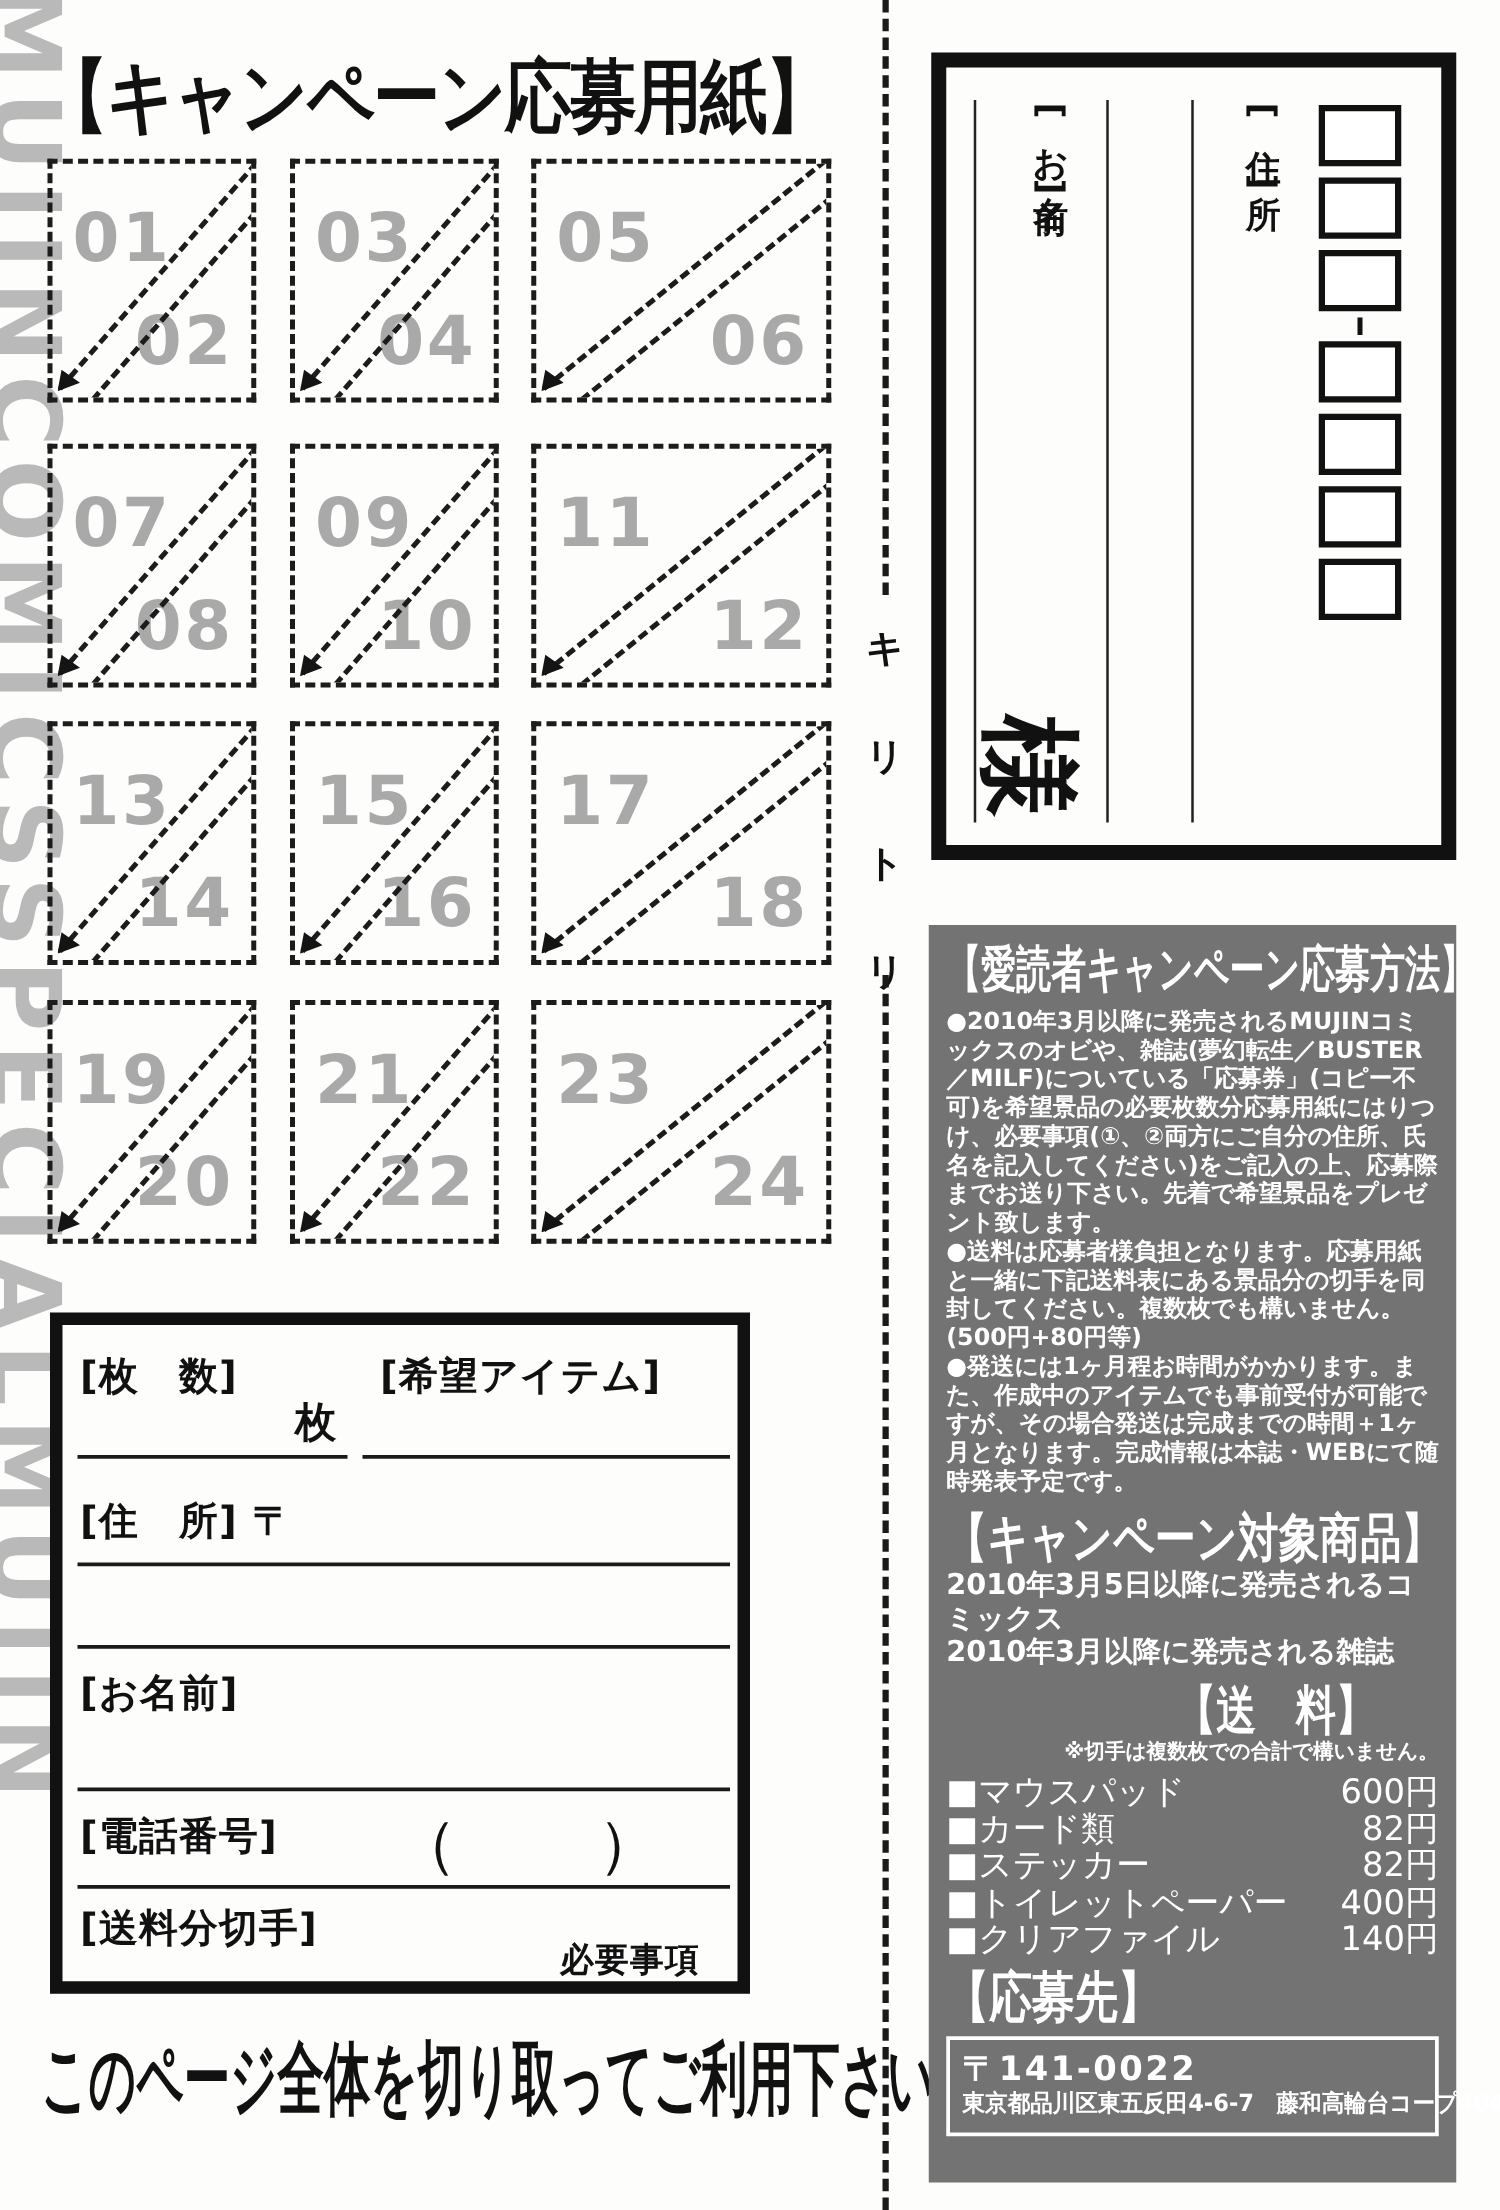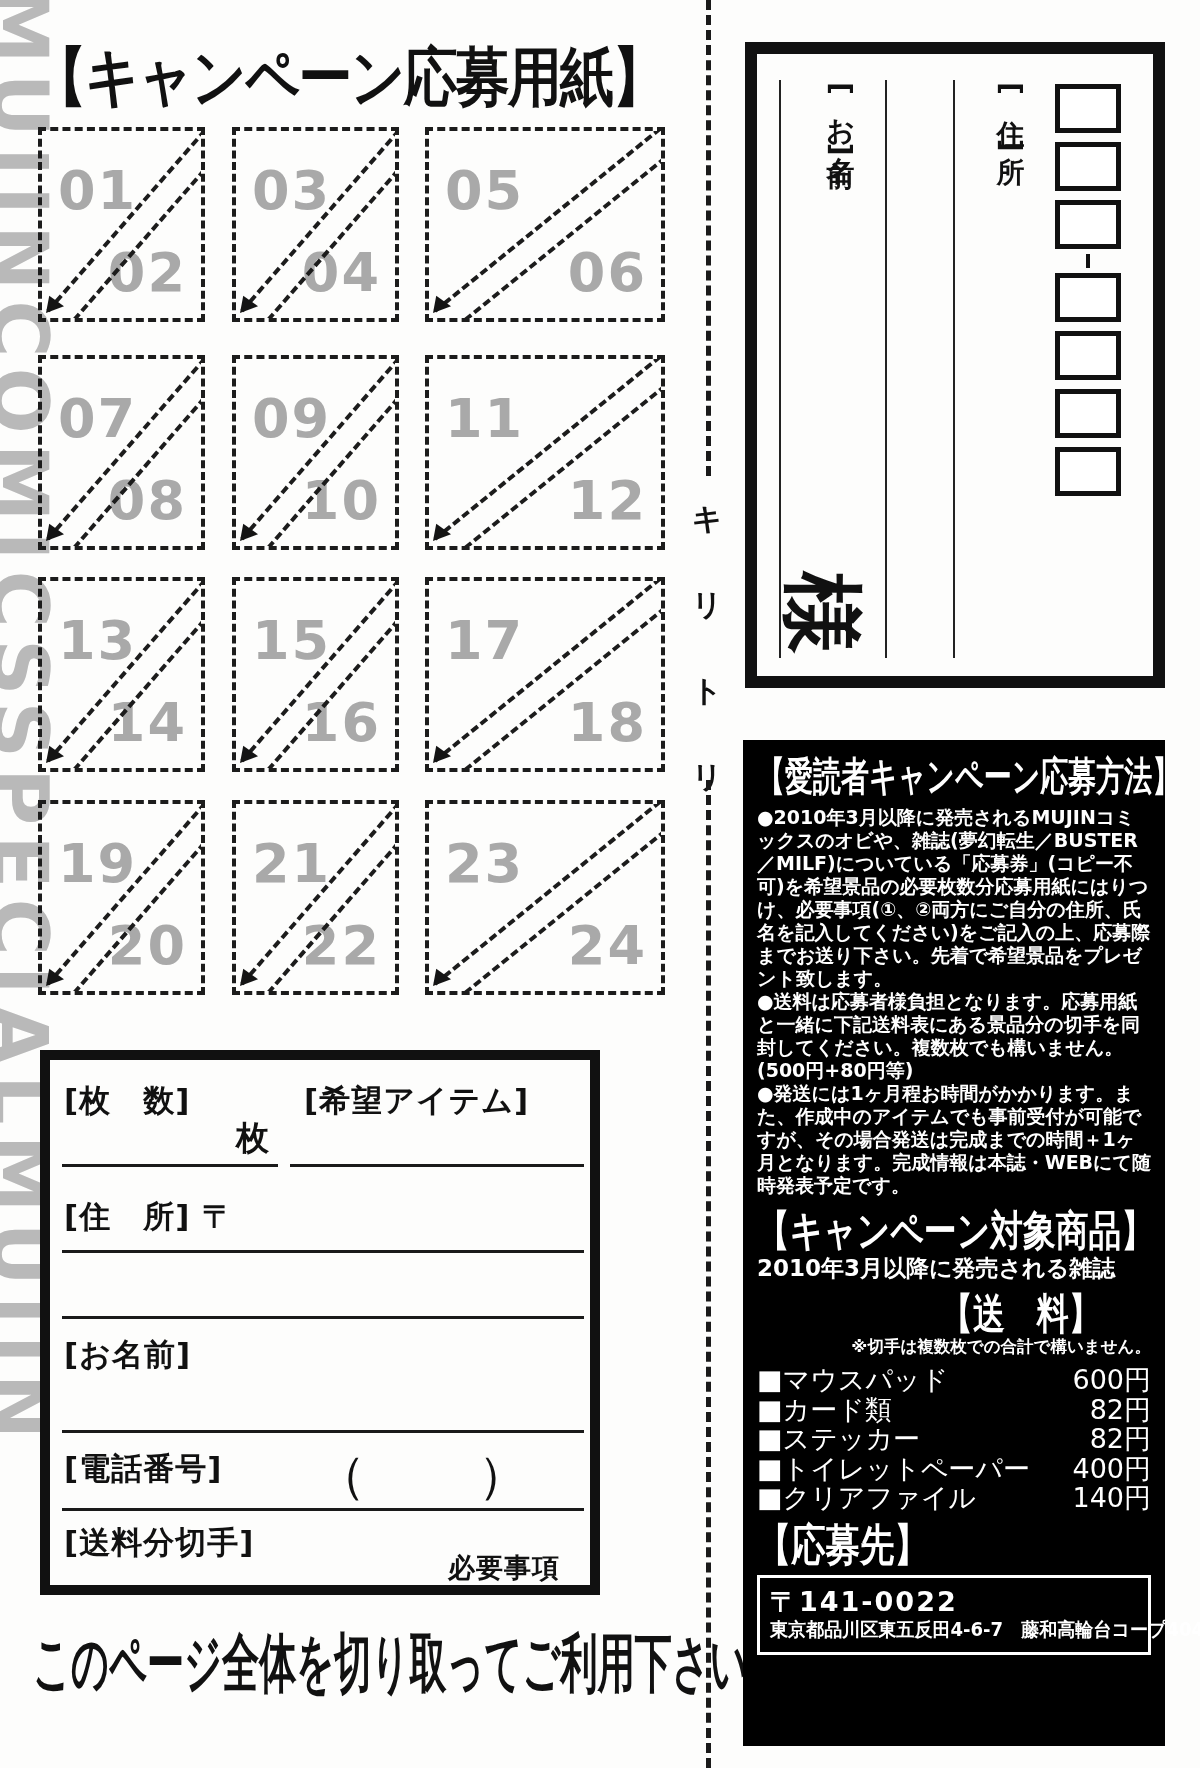--- a/index.html
+++ b/index.html
@@ -56,21 +56,21 @@
   .pc-vline{ position:absolute; top:26px; height:578px; width:0; border-left:2px solid #222; }
   .pc-label{ position:absolute; top:28px; writing-mode:vertical-rl; font-size:28px;
     font-weight:600; letter-spacing:4px; }
   .postal-col{ position:absolute; right:32px; top:30px; display:flex; flex-direction:column; align-items:center; }
   .postal-box{ width:66px; height:49px; border:5px solid #111; background:#fff; margin-bottom:9px; }
   .postal-conn{ width:4px; height:14px; background:#111; margin:-4px 0 5px 0; }
   .honorific{ position:absolute; left:24px; top:518px; font-size:82px; font-weight:700;
     transform:rotate(90deg); line-height:1; }
   
   .info-panel{ position:absolute; left:743px; top:740px; width:422px; height:1006px;
-    background:#000000; color:#fff; padding:12px 14px; }
+    background:#737373; color:#fff; padding:12px 14px; }
   .ip-h1{ font-size:40px; font-weight:900; white-space:nowrap; transform:scaleX(0.70);
     transform-origin:left center; line-height:1.2; }
   .ip-body{ margin-top:6px; }
   .ip-body p{ font-size:19px; line-height:23px; font-weight:700; letter-spacing:0; }
   .ip-h2{ margin-top:10px; font-size:42px; font-weight:900; white-space:nowrap;
     transform:scaleX(0.78); transform-origin:left center; line-height:1.15; }
   .ip-eligible div{ font-size:23px; font-weight:700; line-height:27px; }
   .ship-head{ display:flex; align-items:flex-end; margin-top:10px;flex-direction:column; }
   .ip-h3{ font-size:42px; font-weight:900; white-space:nowrap; transform:scaleX(0.76);
     transform-origin:left bottom; line-height:1.05; }
@@ -232,20 +232,21 @@
   <div class="info-panel">
     <div class="ip-h1">【愛読者キャンペーン応募方法】</div>
     <div class="ip-body" id="howto-body">
         <p>●2010年3月以降に発売されるMUJINコミックスのオビや、雑誌(夢幻転生／BUSTER／MILF)についている「応募券」(コピー不可)を希望景品の必要枚数分応募用紙にはりつけ、必要事項(①、②両方にご自分の住所、氏名を記入してください)をご記入の上、応募際までお送り下さい。先着で希望景品をプレゼント致します。</p>
         <p>●送料は応募者様負担となります。応募用紙と一緒に下記送料表にある景品分の切手を同封してください。複数枚でも構いません。(500円+80円等)</p>
         <p>●発送には1ヶ月程お時間がかかります。また、作成中のアイテムでも事前受付が可能ですが、その場合発送は完成までの時間＋1ヶ月となります。完成情報は本誌・WEBにて随時発表予定です。</p>
       </div>
 
     <div class="ip-h2">【キャンペーン対象商品】</div>
     <div class="ip-eligible" id="eligible-lines">
+        <div>2010年3月5日以降に発売されるコミックス</div>
         <div>2010年3月以降に発売される雑誌</div>
       </div>
 
     <div class="ship-head">
       <div class="ip-h3">【送　料】</div>
       <div class="ship-note">※切手は複数枚での合計で構いません。</div>
     </div>
     <div class="ship-rows" id="ship-rows">
         <div class="ship-row">
           <span>■マウスパッド</span>

